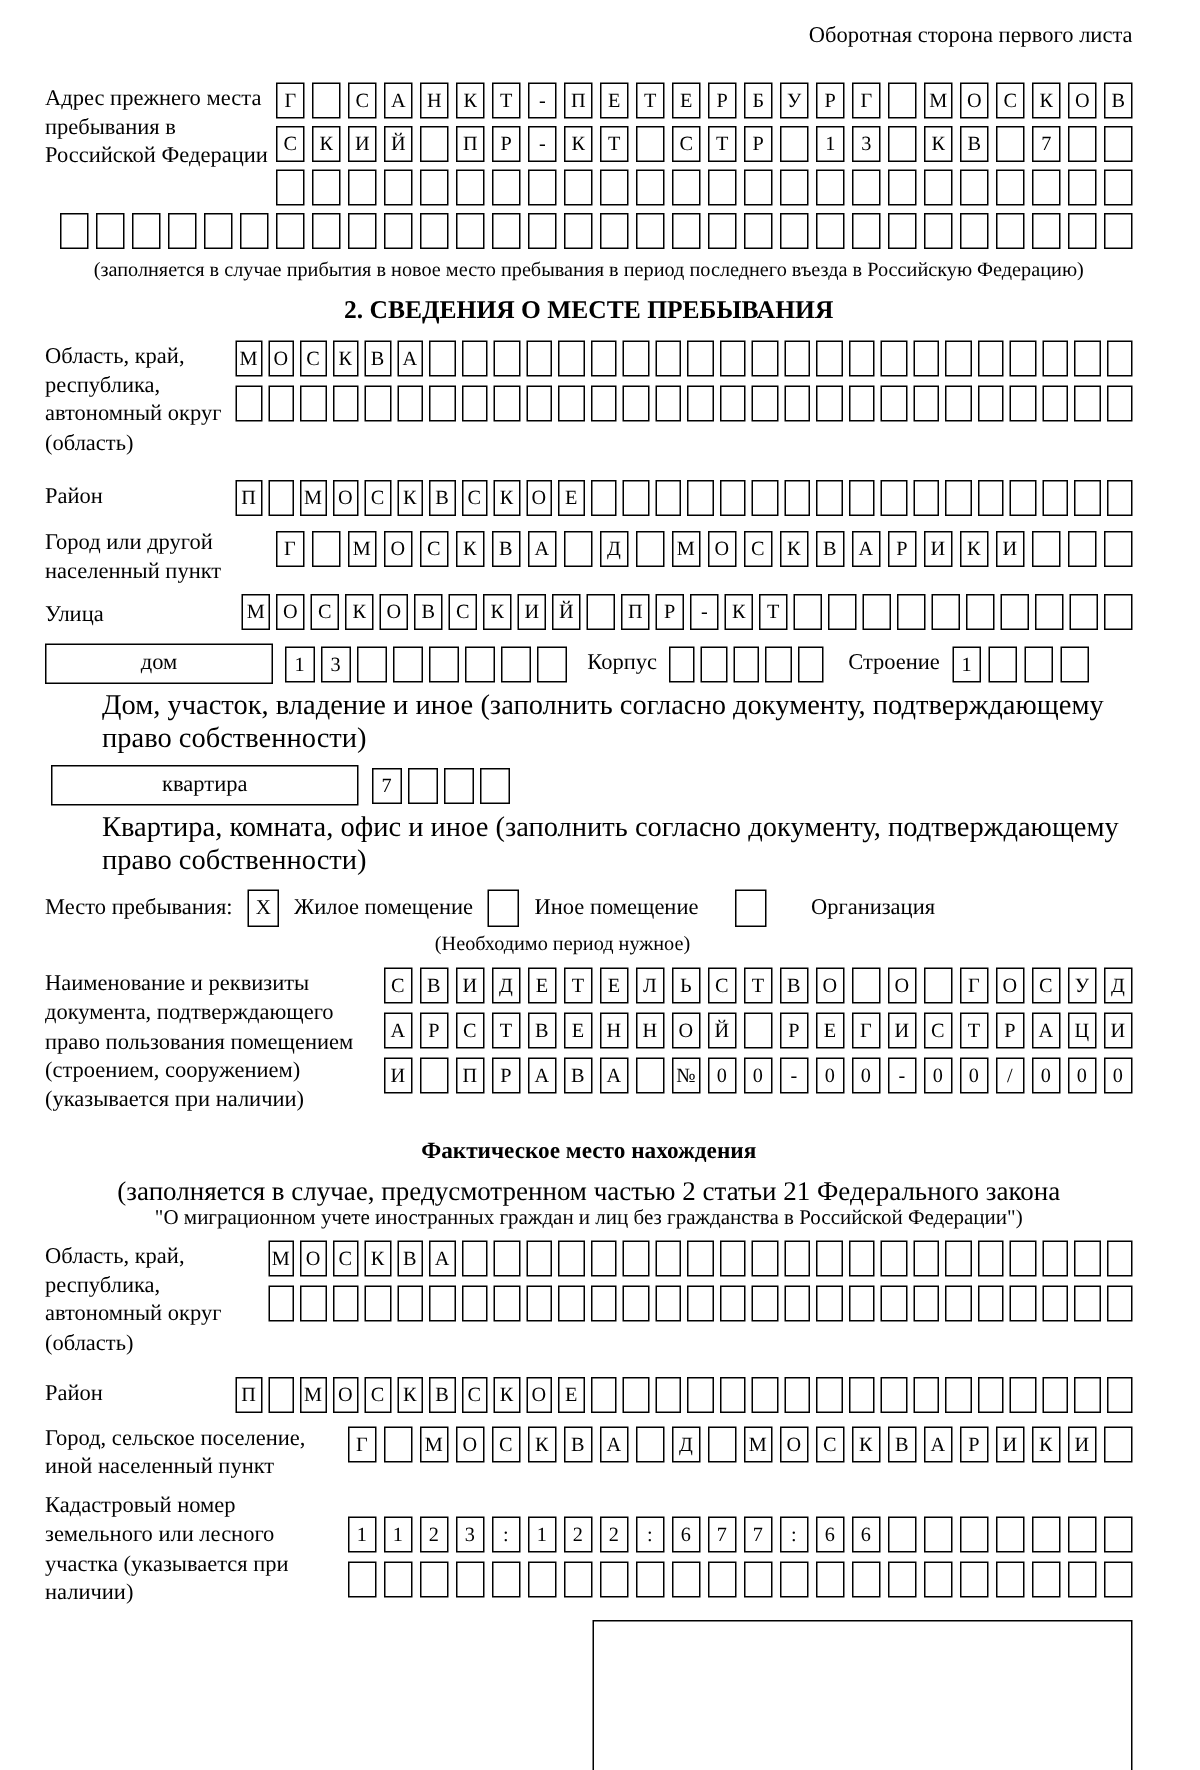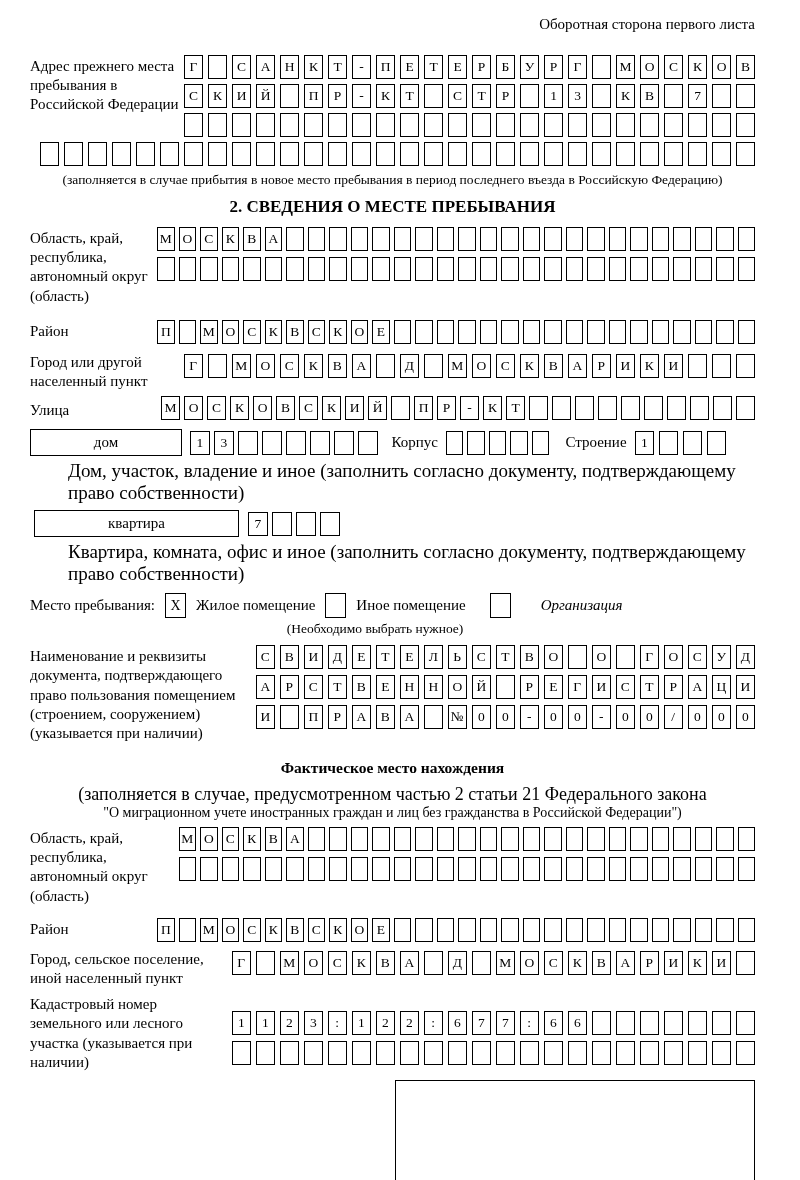--- a/index.html
+++ b/index.html
@@ -378,23 +378,23 @@
   </div>
   <div class="caption-left" style="margin-top:4px;">Квартира, комната, офис и иное (заполнить согласно документу, подтверждающему право собственности)</div>
 
   <div class="stay-row" style="margin-top:8px;">
     <span>Место пребывания:</span>
     <span class="cbox">X</span>
     <span>Жилое помещение</span>
     <span class="cbox"></span>
     <span>Иное помещение</span>
     <span class="cbox" style="margin-left:14px;"></span>
-    <span style="margin-left:20px;font-style:italic;">Организация</span>
-  </div>
-  <div class="caption" style="width:400px;margin-left:145px;margin-top:3px;">(Необходимо выбрать нужное)</div>
+    <span style="margin-left:20px;">Организация</span>
+  </div>
+  <div class="caption" style="width:400px;margin-left:145px;margin-top:3px;">(Необходимо период нужное)</div>
 
   <div class="frow" style="margin-top:8px;">
     <div class="flabel" style="max-width:222px;">Наименование и реквизиты документа, подтверждающего право пользования помещением (строением, сооружением) (указывается при наличии)</div>
     <div class="grid-col" style="gap:6px;">
       <div class="grid-row" style="--w:19.5px;--g:4.5px;">
           <span class="cell">С</span>
           <span class="cell">В</span>
           <span class="cell">И</span>
           <span class="cell">Д</span>
           <span class="cell">Е</span>

